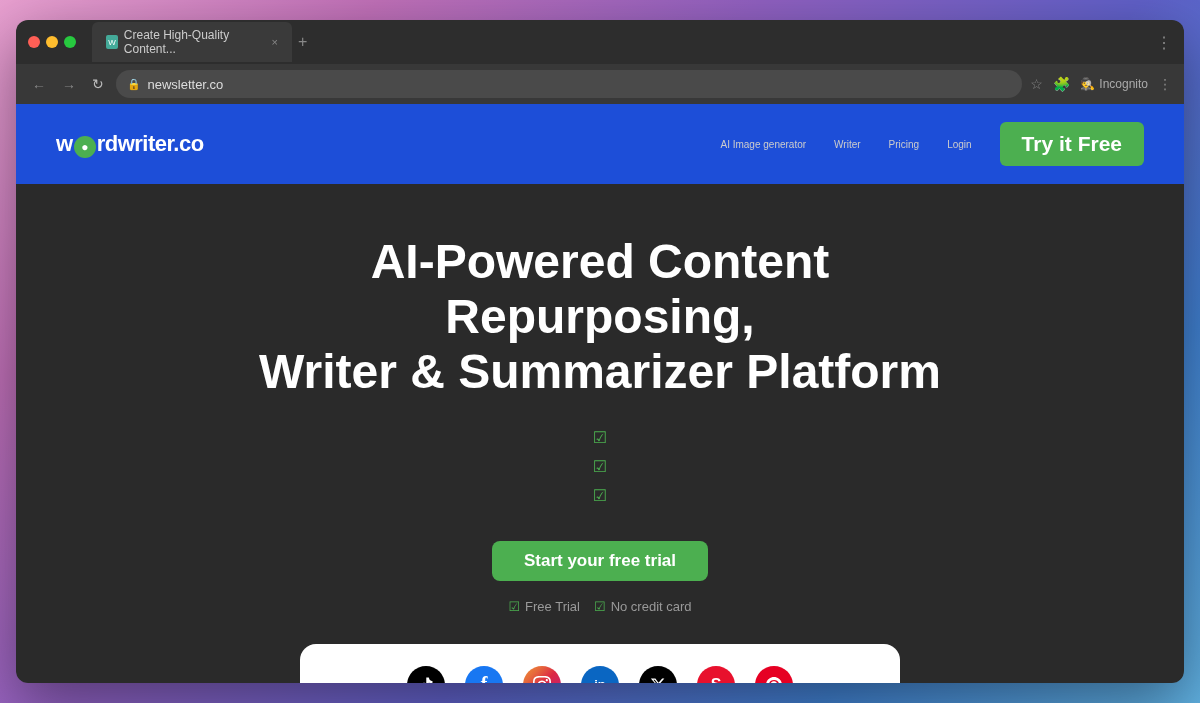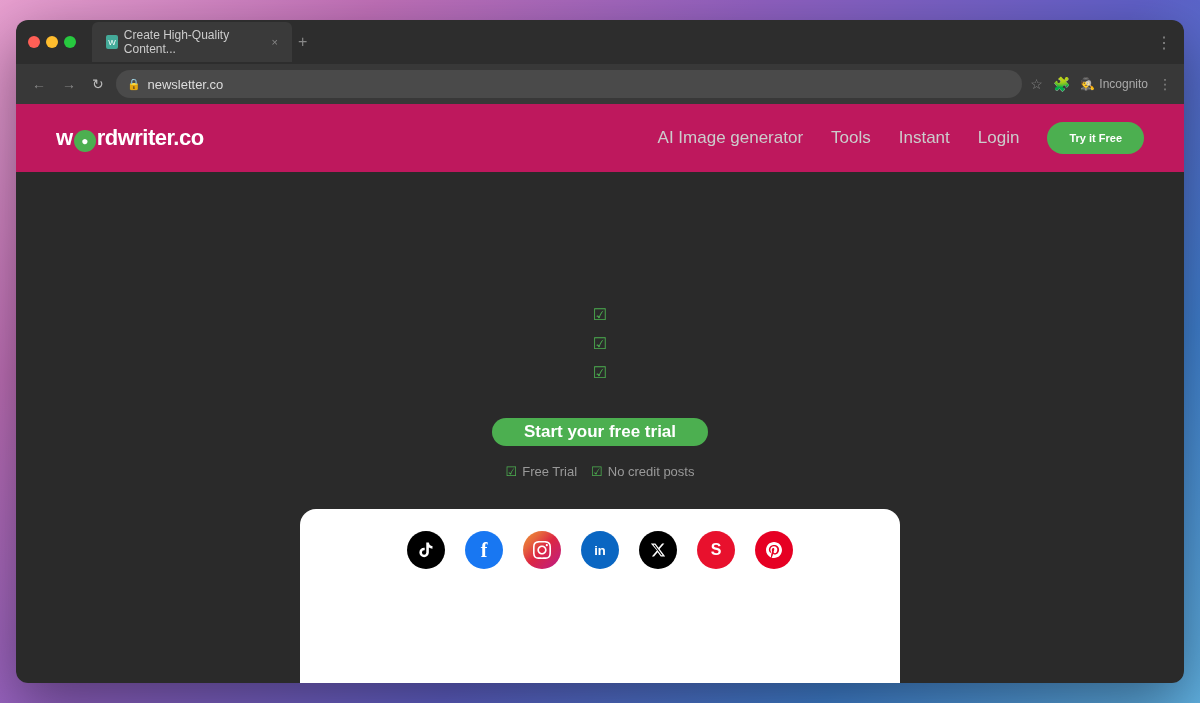--- a/index.html
+++ b/index.html
@@ -146,21 +146,21 @@
       height: 579px;
       overflow: hidden;
     }
 
     
     .site-nav {
       display: flex;
       align-items: center;
       justify-content: space-between;
       padding: 18px 40px;
-      background: #be185d;
+      background: #1d4ed8;
       gap: 16px;
     }
 
     .site-logo {
       font-size: 22px;
       color: #ffffff;
       font-weight: 600;
       letter-spacing: -0.5px;
     }
 
@@ -178,32 +178,32 @@
     }
 
     .nav-links {
       display: flex;
       align-items: center;
       gap: 28px;
     }
 
     .nav-link {
       color: #ccc;
-      font-size: 17px;
+      font-size: 10px;
       text-decoration: none;
       cursor: pointer;
     }
 
     .try-free-btn {
       background: #4caf50;
       color: white;
       border: none;
-      border-radius: 18px;
+      border-radius: 6px;
       padding: 10px 22px;
-      font-size: 11px;
+      font-size: 21px;
       font-weight: 600;
       cursor: pointer;
     }
 
     
     .hero {
       text-align: center;
       padding: 50px 40px 30px;
     }
 
@@ -235,22 +235,22 @@
 
     .check-icon {
       color: #4caf50;
       font-size: 16px;
     }
 
     .cta-btn {
       background: #4caf50;
       color: white;
       border: none;
-      border-radius: 16px;
-      padding: 4px 32px;
+      border-radius: 8px;
+      padding: 10px 32px;
       font-size: 17px;
       font-weight: 600;
       cursor: pointer;
       margin-bottom: 18px;
     }
 
     .cta-footnote {
       color: #999;
       font-size: 13px;
       display: flex;
@@ -351,30 +351,31 @@
 
   <div class="website">
 
     <nav class="site-nav">
       <div class="site-logo">
         <span style="color:#fff;">w</span><span class="logo-icon">●</span><span style="color:#fff;">rdwriter.co</span>
       </div>
 
       <div class="nav-links">
         <a class="nav-link">AI Image generator</a>
-        <a class="nav-link">Tools</a>
-        <a class="nav-link">Instant</a>
+        <a class="nav-link">Writer</a>
+        <a class="nav-link">Pricing</a>
         <a class="nav-link">Login</a>
         <button class="try-free-btn">Try it Free</button>
       </div>
     </nav>
 
     <section class="hero">
       <h1 class="hero-title">
-        <br>
+        <span>AI-Powered Content Repurposing,</span><br>
+        <span>Writer &amp; Summarizer Platform</span>
       </h1>
 
       <ul class="hero-features">
         <li>
           <span class="check-icon">☑</span>
         </li>
         <li>
           <span class="check-icon">☑</span>
         </li>
         <li>
@@ -386,21 +387,21 @@
         <button class="cta-btn">Start your free trial</button>
       </div>
 
       <div class="cta-footnote">
         <span>
           <span style="color:#4caf50;">☑</span>
           <span>Free Trial</span>
         </span>
         <span>
           <span style="color:#4caf50;">☑</span>
-          <span>No credit posts</span>
+          <span>No credit card</span>
         </span>
       </div>
 
       <div class="preview-card">
 
         <div class="social-icons-row">
           <div class="social-icon si-tiktok">
             <svg width="18" height="18" viewBox="0 0 24 24" fill="white">
                 <path d="M19.59 6.69a4.83 4.83 0 01-3.77-4.25V2h-3.45v13.67a2.89 2.89 0 01-2.88 2.5 2.89 2.89 0 01-2.89-2.89 2.89 2.89 0 012.89-2.89c.28 0 .54.04.79.1V9.01a6.33 6.33 0 00-.79-.05 6.34 6.34 0 00-6.34 6.34 6.34 6.34 0 006.34 6.34 6.34 6.34 0 006.33-6.34V8.69a8.2 8.2 0 004.79 1.53V6.75a4.85 4.85 0 01-1.02-.06z"></path>
               </svg>

